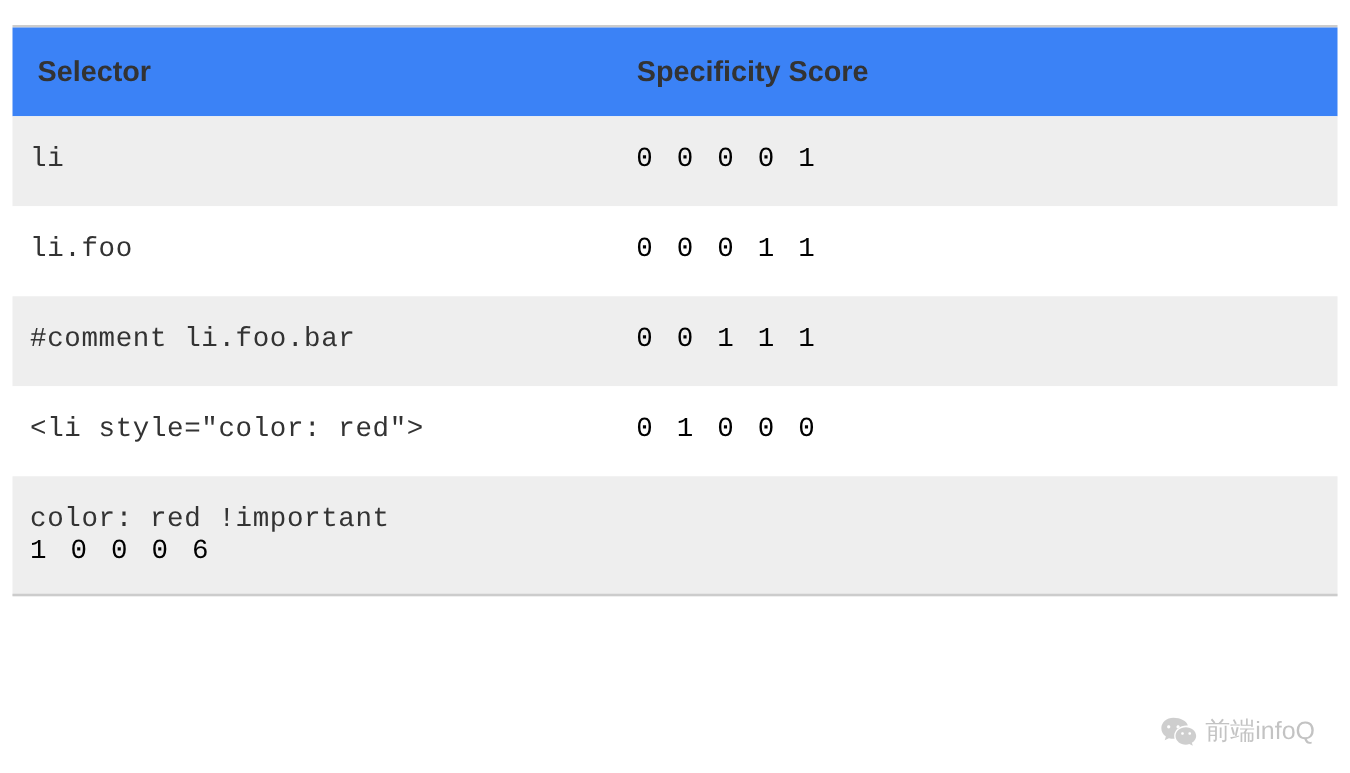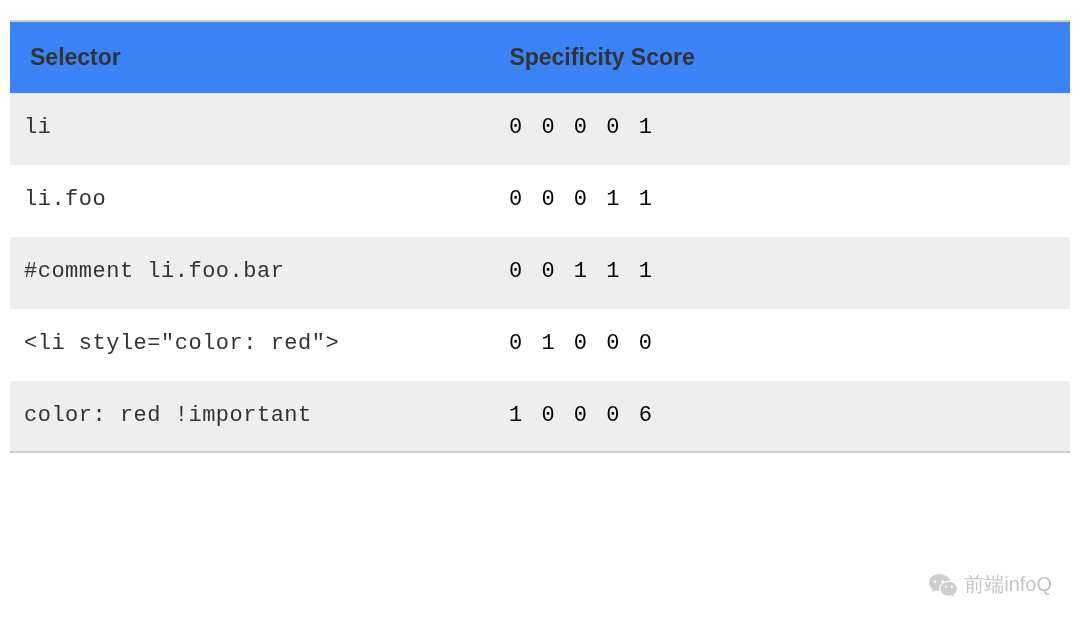--- a/index.html
+++ b/index.html
@@ -56,20 +56,21 @@
       color: #000000;
       letter-spacing: 3px;
     }
     .table-header .col-selector,
     .table-header .col-score {
       font-family: Arial, Helvetica, sans-serif;
       letter-spacing: 0;
     }
     .table-footer-line {
       border-bottom: 2px solid #cccccc;
+      flex-direction: column;
     }
     .watermark {
       position: absolute;
       bottom: 20px;
       right: 28px;
       display: flex;
       align-items: center;
       gap: 6px;
       opacity: 0.5;
       color: #888888;

